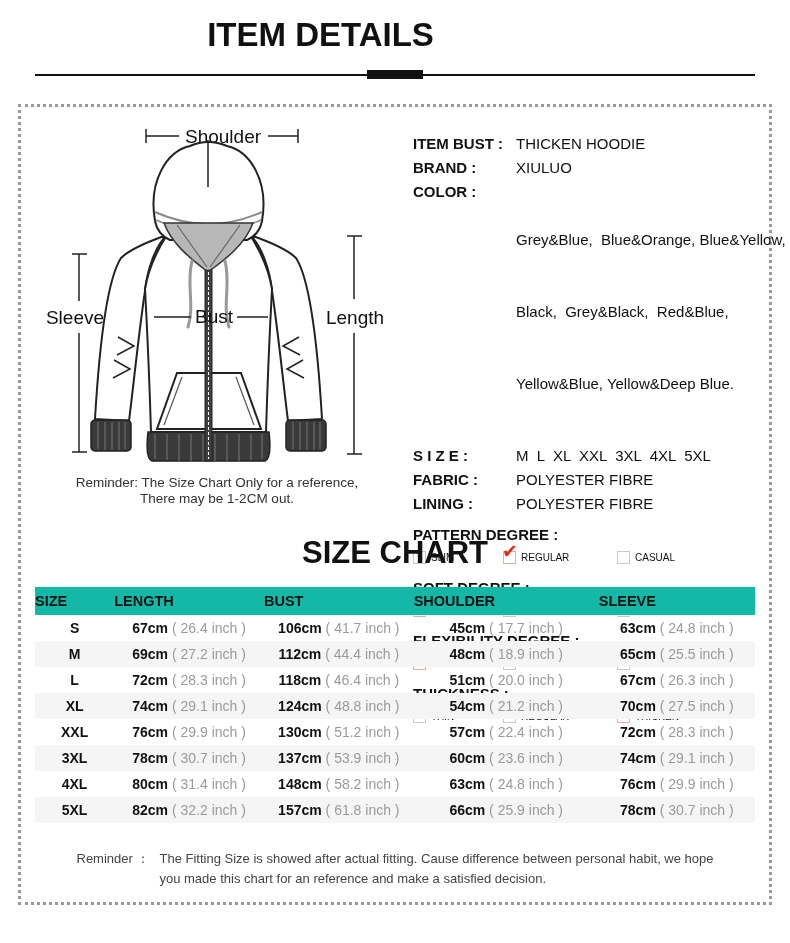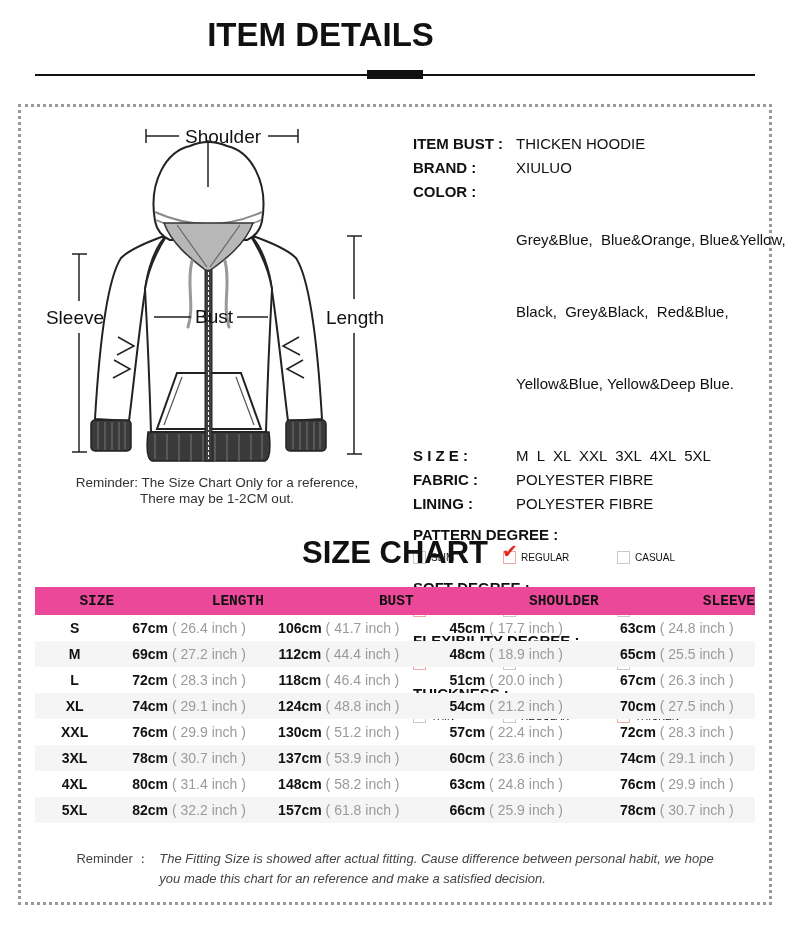--- a/index.html
+++ b/index.html
@@ -39,39 +39,39 @@
   .tick{
     position:absolute;left:-2px;top:-10px;color:#e02a1e;font-size:19px;
     font-weight:bold;line-height:19px;
   }
   .deg-label{font-size:10px;}
   
   .size-section{position:absolute;left:14px;top:428px;width:720px;}
   .size-title{text-align:center;font-size:31px;font-weight:bold;margin:0 0 16px 0;}
   table.size-table{width:720px;border-collapse:collapse;table-layout:fixed;}
   .size-table th{
-    background:#ec4899;height:28px;font-size:14.5px;font-weight:bold;
-    text-align:right;padding:0;font-family:Liberation Mono, monospace;
+    background:#14b8a6;height:28px;font-size:14.5px;font-weight:bold;
+    text-align:left;padding:0;
   }
   .size-table td{height:26px;text-align:center;font-size:14px;padding:0;white-space:nowrap;}
   .size-table tbody tr:nth-child(even){background:#f5f5f5;}
   .size-table col.c-size{width:11%;}
   .size-table col.c-length{width:20.8%;}
   .size-table col.c-bust{width:20.8%;}
   .size-table col.c-shoulder{width:25.7%;}
   .size-table col.c-sleeve{width:21.7%;}
   .cm{font-weight:bold;color:#111;}
   .inch{color:#9a9a9a;font-weight:normal;}
   
   .footer-reminder{
     position:absolute;left:0;top:742px;width:748px;display:flex;
     justify-content:center;font-size:13px;color:#444;line-height:20px;
   }
   .footer-label{margin-right:10px;flex:none;}
-  .footer-lines{max-width:560px;font-style:italic;}
+  .footer-lines{max-width:560px;}
 </style>
 </head>
 <body>
 
 <div class="page-title">ITEM DETAILS</div>
 <div class="rule">
   <div class="rule-thick"></div>
 </div>
 
 <div class="panel-box">

